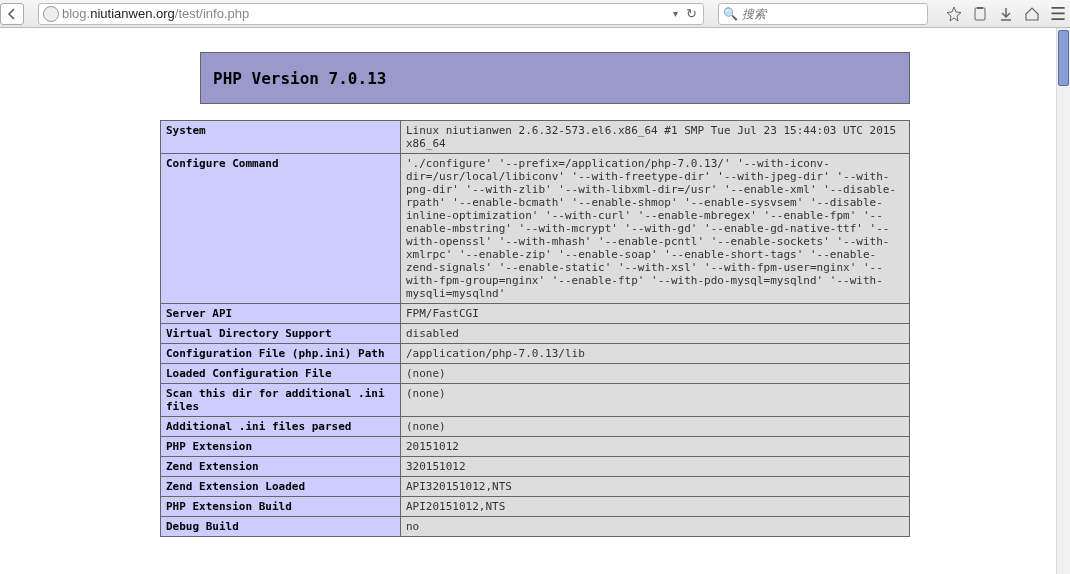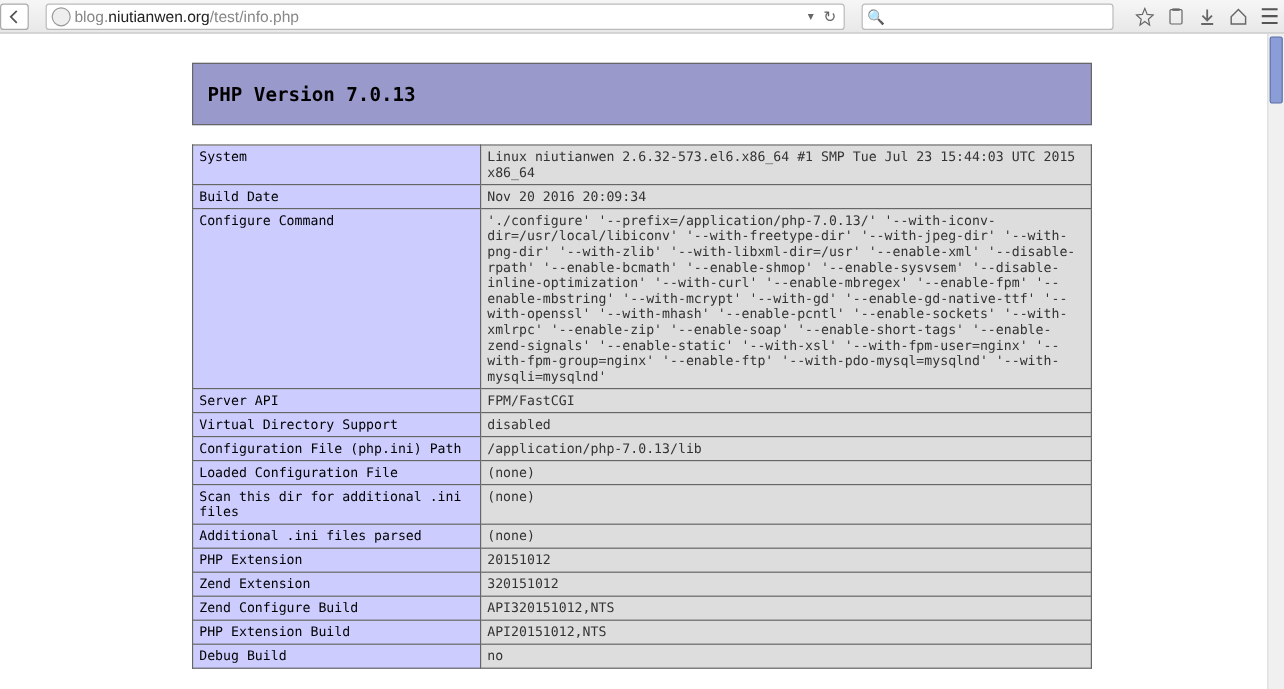--- a/index.html
+++ b/index.html
@@ -107,20 +107,21 @@
       font-family: "DejaVu Sans Mono", monospace;
     }
     .php-header {
       background: #9999cc;
       border: 1px solid #666;
       padding: 8px 12px;
       display: flex;
       align-items: center;
       justify-content: space-between;
       height: 52px;
+      margin-left: 40px;
     }
     .php-title {
       font-size: 16px;
       font-weight: bold;
       color: #000;
       font-family: "DejaVu Sans Mono", monospace;
     }
     .php-logo {
       width: 95px;
       height: 48px;
@@ -142,21 +143,21 @@
       margin-top: 16px;
       font-size: 11px;
     }
     .php-table td {
       border: 1px solid #666;
       padding: 3px 5px;
       vertical-align: top;
     }
     .php-table td.e {
       background: #ccccff;
-      font-weight: normal;
+      font-weight: bold;
       width: 240px;
       color: #000;
     }
     .php-table td.v {
       background: #ddd;
       color: #333;
       word-break: break-word;
     }
   </style>
 </head>
@@ -171,20 +172,21 @@
   <div class="url-bar">
     <span class="globe-icon"></span>
     <span class="url-text">
       <span>blog.</span><span class="dark">niutianwen.org</span><span>/test/info.php</span>
     </span>
     <span class="dropdown-icon">▾</span>
     <span class="reload-icon">↻</span>
   </div>
   <div class="search-bar">
     <span class="search-icon">🔍</span>
+    <input class="search-input" placeholder="搜索" style="">
   </div>
   <div class="right-icons">
     <div class="toolbar-btn">
       <svg class="icon-svg" viewBox="0 0 16 16">
           <path d="M8 1l2 5 5 .5-4 3.5 1 5L8 12l-4 3 1-5L1 6.5 6 6z" fill="none" stroke="#666" stroke-width="1"></path>
         </svg>
     </div>
     <div class="toolbar-btn">
       <svg class="icon-svg" viewBox="0 0 16 16">
           <rect x="3" y="2" width="10" height="12" rx="1" fill="none" stroke="#666" stroke-width="1"></rect>
@@ -212,24 +214,20 @@
     <div class="php-header">
       <div class="php-title">PHP Version 7.0.13</div>
     </div>
     <table class="php-table">
       <tbody id="php-rows">
           <tr>
             <td class="e">System</td>
             <td class="v">Linux niutianwen 2.6.32-573.el6.x86_64 #1 SMP Tue Jul 23 15:44:03 UTC 2015 x86_64</td>
           </tr>
           <tr>
-            <td class="e">Build Date</td>
-            <td class="v">Nov 20 2016 20:09:34</td>
-          </tr>
-          <tr>
             <td class="e">Configure Command</td>
             <td class="v">'./configure' '--prefix=/application/php-7.0.13/' '--with-iconv-dir=/usr/local/libiconv' '--with-freetype-dir' '--with-jpeg-dir' '--with-png-dir' '--with-zlib' '--with-libxml-dir=/usr' '--enable-xml' '--disable-rpath' '--enable-bcmath' '--enable-shmop' '--enable-sysvsem' '--disable-inline-optimization' '--with-curl' '--enable-mbregex' '--enable-fpm' '--enable-mbstring' '--with-mcrypt' '--with-gd' '--enable-gd-native-ttf' '--with-openssl' '--with-mhash' '--enable-pcntl' '--enable-sockets' '--with-xmlrpc' '--enable-zip' '--enable-soap' '--enable-short-tags' '--enable-zend-signals' '--enable-static' '--with-xsl' '--with-fpm-user=nginx' '--with-fpm-group=nginx' '--enable-ftp' '--with-pdo-mysql=mysqlnd' '--with-mysqli=mysqlnd'</td>
           </tr>
           <tr>
             <td class="e">Server API</td>
             <td class="v">FPM/FastCGI</td>
           </tr>
           <tr>
             <td class="e">Virtual Directory Support</td>
             <td class="v">disabled</td>
@@ -252,21 +250,21 @@
           </tr>
           <tr>
             <td class="e">PHP Extension</td>
             <td class="v">20151012</td>
           </tr>
           <tr>
             <td class="e">Zend Extension</td>
             <td class="v">320151012</td>
           </tr>
           <tr>
-            <td class="e">Zend Configure Build</td>
+            <td class="e">Zend Extension Loaded</td>
             <td class="v">API320151012,NTS</td>
           </tr>
           <tr>
             <td class="e">PHP Extension Build</td>
             <td class="v">API20151012,NTS</td>
           </tr>
           <tr>
             <td class="e">Debug Build</td>
             <td class="v">no</td>
           </tr>

